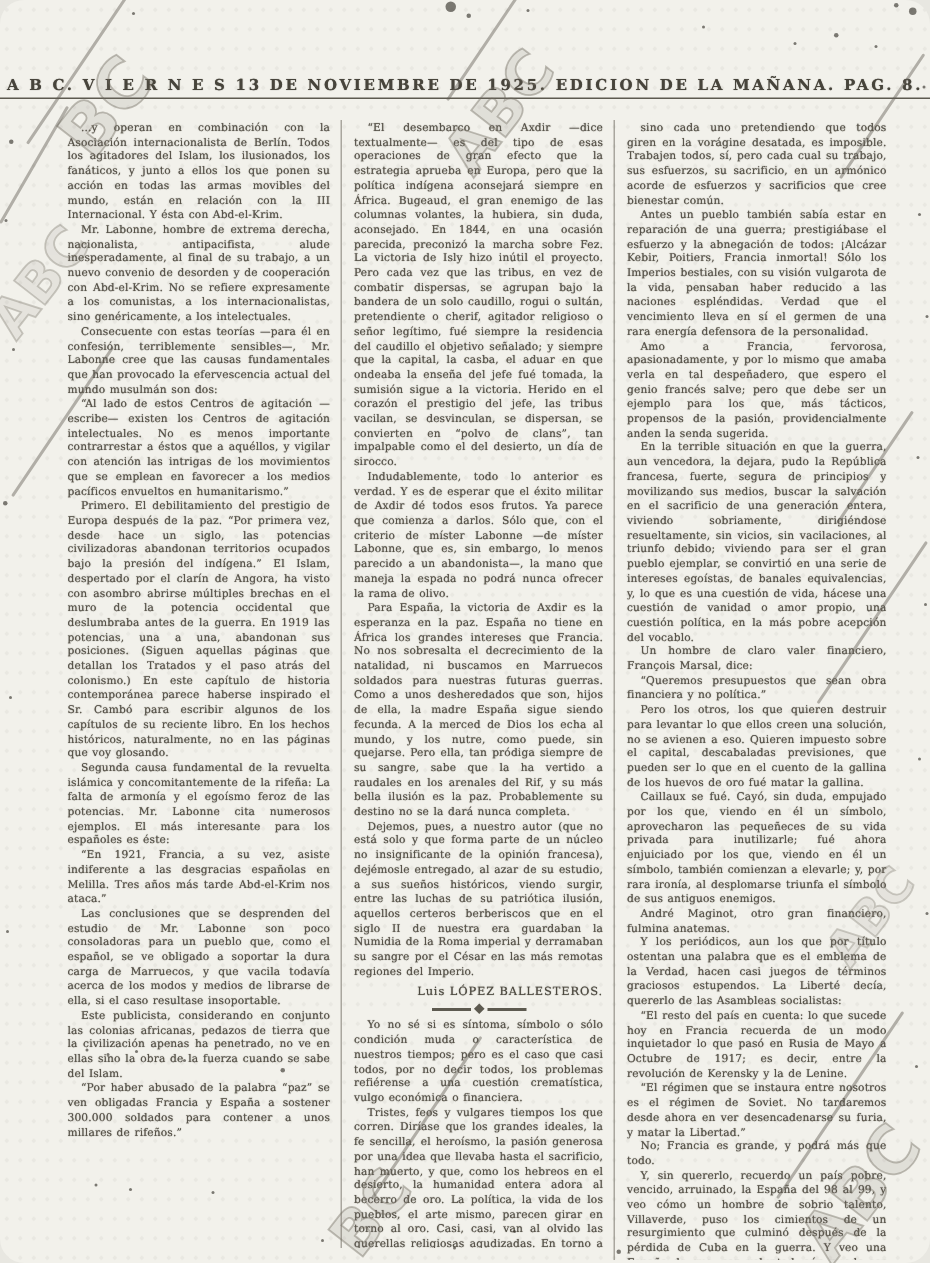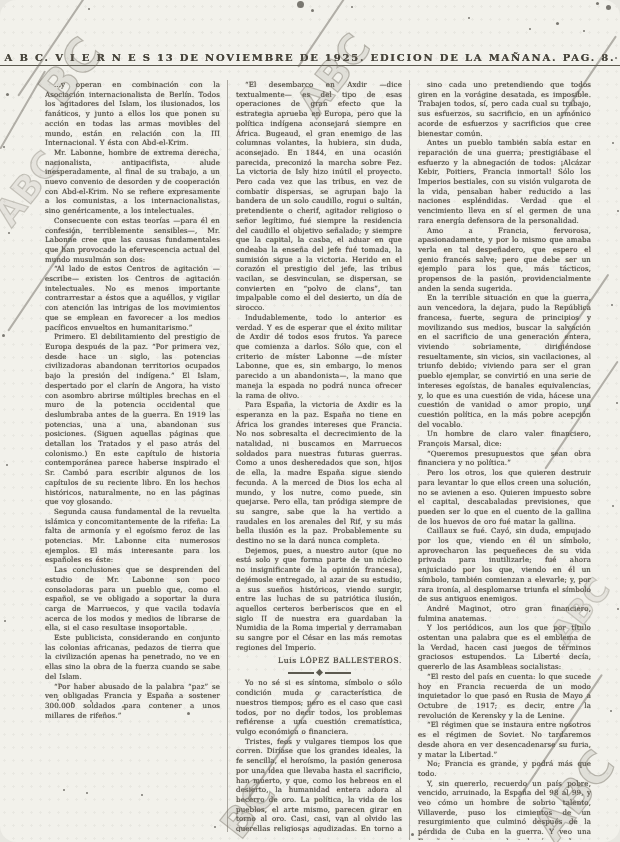--- a/index.html
+++ b/index.html
@@ -52,20 +52,21 @@
   <div class="cols">
 
     <div class="col col-1">
       <div>
           <p class="par">...y operan en combinación con la Asociación internacionalista de Berlín. Todos los agitadores del Islam, los ilusionados, los fanáticos, y junto a ellos los que ponen su acción en todas las armas movibles del mundo, están en relación con la III Internacional. Y ésta con Abd-el-Krim.</p>
           <p class="par">Mr. Labonne, hombre de extrema derecha, nacionalista, antipacifista, alude inesperadamente, al final de su trabajo, a un nuevo convenio de desorden y de cooperación con Abd-el-Krim. No se refiere expresamente a los comunistas, a los internacionalistas, sino genéricamente, a los intelectuales.</p>
           <p class="par">Consecuente con estas teorías —para él en confesión, terriblemente sensibles—, Mr. Labonne cree que las causas fundamentales que han provocado la efervescencia actual del mundo musulmán son dos:</p>
           <p class="par">“Al lado de estos Centros de agitación —escribe— existen los Centros de agitación intelectuales. No es menos importante contrarrestar a éstos que a aquéllos, y vigilar con atención las intrigas de los movimientos que se emplean en favorecer a los medios pacíficos envueltos en humanitarismo.”</p>
           <p class="par">Primero. El debilitamiento del prestigio de Europa después de la paz. “Por primera vez, desde hace un siglo, las potencias civilizadoras abandonan territorios ocupados bajo la presión del indígena.” El Islam, despertado por el clarín de Angora, ha visto con asombro abrirse múltiples brechas en el muro de la potencia occidental que deslumbraba antes de la guerra. En 1919 las potencias, una a una, abandonan sus posiciones. (Siguen aquellas páginas que detallan los Tratados y el paso atrás del colonismo.) En este capítulo de historia contemporánea parece haberse inspirado el Sr. Cambó para escribir algunos de los capítulos de su reciente libro. En los hechos históricos, naturalmente, no en las páginas que voy glosando.</p>
           <p class="par">Segunda causa fundamental de la revuelta islámica y concomitantemente de la rifeña: La falta de armonía y el egoísmo feroz de las potencias. Mr. Labonne cita numerosos ejemplos. El más interesante para los españoles es éste:</p>
+          <p class="par">“En 1921, Francia, a su vez, asiste indiferente a las desgracias españolas en Melilla. Tres años más tarde Abd-el-Krim nos ataca.”</p>
           <p class="par">Las conclusiones que se desprenden del estudio de Mr. Labonne son poco consoladoras para un pueblo que, como el español, se ve obligado a soportar la dura carga de Marruecos, y que vacila todavía acerca de los modos y medios de librarse de ella, si el caso resultase insoportable.</p>
           <p class="par">Este publicista, considerando en conjunto las colonias africanas, pedazos de tierra que la civilización apenas ha penetrado, no ve en ellas sino la obra de la fuerza cuando se sabe del Islam.</p>
           <p class="par">“Por haber abusado de la palabra “paz” se ven obligadas Francia y España a sostener 300.000 soldados para contener a unos millares de rifeños.”</p>
         </div>
     </div>
 
     <div class="col col-2">
       <div>
           <p class="par">“El desembarco en Axdir —dice textualmente— es del tipo de esas operaciones de gran efecto que la estrategia aprueba en Europa, pero que la política indígena aconsejará siempre en África. Bugeaud, el gran enemigo de las columnas volantes, la hubiera, sin duda, aconsejado. En 1844, en una ocasión parecida, preconizó la marcha sobre Fez. La victoria de Isly hizo inútil el proyecto. Pero cada vez que las tribus, en vez de combatir dispersas, se agrupan bajo la bandera de un solo caudillo, rogui o sultán, pretendiente o cherif, agitador religioso o señor legítimo, fué siempre la residencia del caudillo el objetivo señalado; y siempre que la capital, la casba, el aduar en que ondeaba la enseña del jefe fué tomada, la sumisión sigue a la victoria. Herido en el corazón el prestigio del jefe, las tribus vacilan, se desvinculan, se dispersan, se convierten en “polvo de clans”, tan impalpable como el del desierto, un día de sirocco.</p>
           <p class="par">Indudablemente, todo lo anterior es verdad. Y es de esperar que el éxito militar de Axdir dé todos esos frutos. Ya parece que comienza a darlos. Sólo que, con el criterio de míster Labonne —de míster Labonne, que es, sin embargo, lo menos parecido a un abandonista—, la mano que maneja la espada no podrá nunca ofrecer la rama de olivo.</p>

